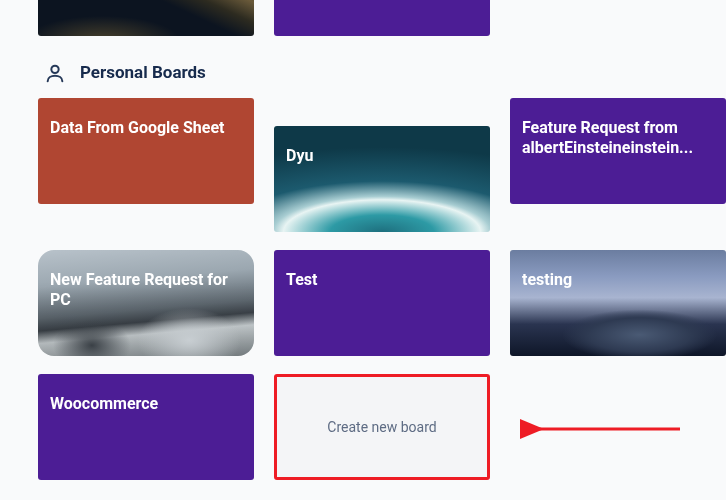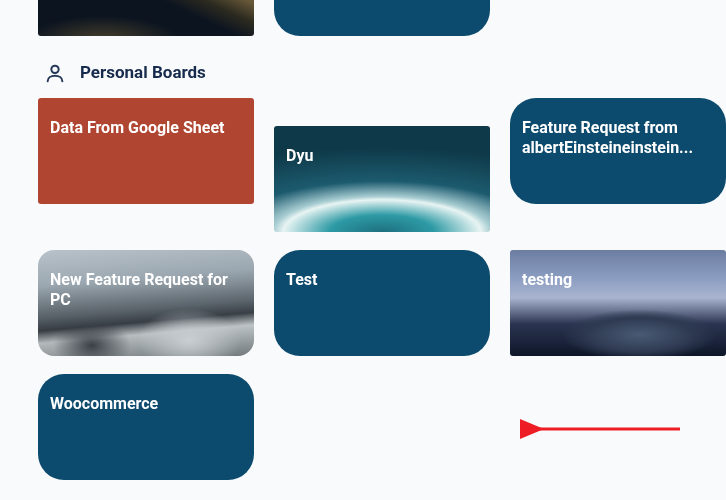--- a/index.html
+++ b/index.html
@@ -29,21 +29,21 @@
   .card .title {
     position: absolute;
     top: 20px;
     left: 12px;
     right: 12px;
     font-weight: 700;
     font-size: 16px;
     line-height: 1.25;
     white-space: pre-line;
   }
-  .blue-bg { background: #0c4a6e; border-radius: 26px; }
+  .blue-bg { background: #4c1d95; }
   .rust-bg { background: #b04632; }
   .section-header {
     display: flex;
     align-items: flex-start;
     gap: 14px;
     padding: 26px 38px 14px 44px;
   }
   .section-title {
     font-weight: 700;
     font-size: 17px;
@@ -145,20 +145,23 @@
   <div class="card blue-bg">
     <div class="title">Test</div>
   </div>
   <div class="card dome">
     <div class="title">testing</div>
   </div>
 
   <div class="card blue-bg">
     <div class="title">Woocommerce</div>
   </div>
+  <div class="create-card">
+    <span>Create new board</span>
+  </div>
 </div>
 
 <svg class="arrow" width="180" height="30">
   <defs>
     <marker id="ah" markerWidth="12" markerHeight="10" refX="2" refY="5" orient="auto">
       <polygon points="12,0 0,5 12,10" fill="#ee1c25"></polygon>
     </marker>
   </defs>
   <line x1="160" y1="15" x2="18" y2="15" stroke="#ee1c25" stroke-width="3" marker-end="url(#ah)"></line>
 </svg>

